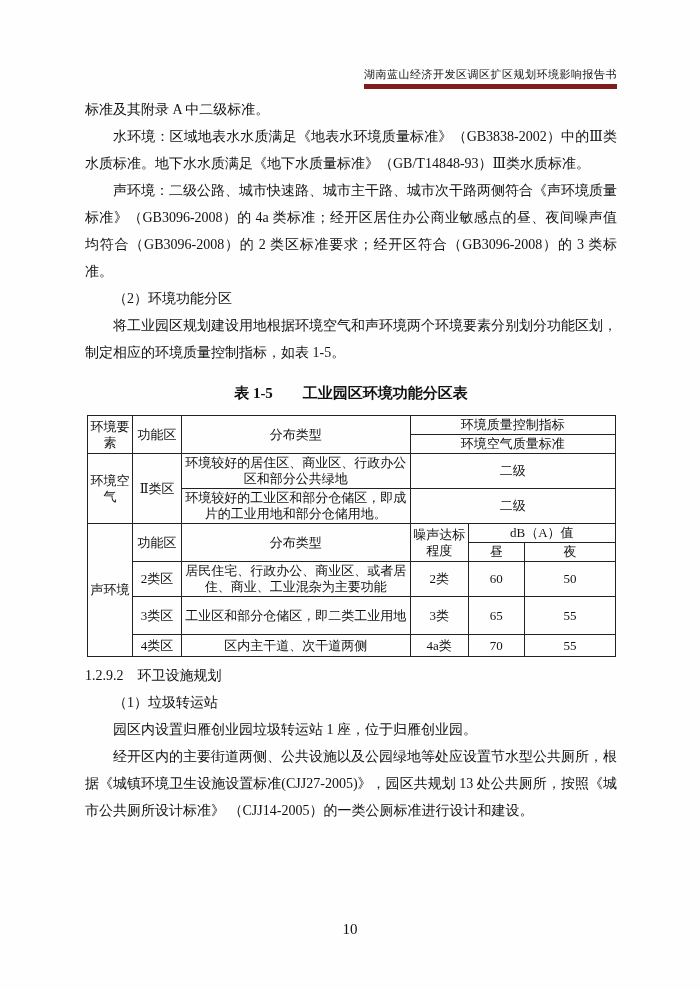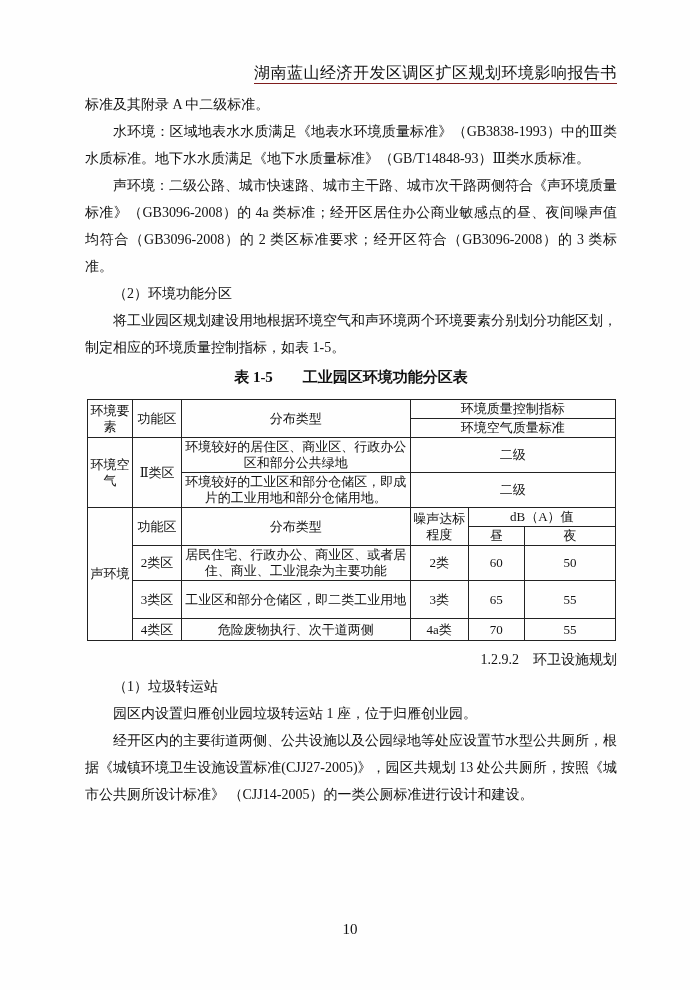--- a/index.html
+++ b/index.html
@@ -11,40 +11,40 @@
     color:#111;
     font-family:"Liberation Serif","DejaVu Serif",serif;
     overflow:hidden;
   }
   .doc-header{
     padding:64px 83px 0 85px;
     text-align:right;
   }
   .doc-header-text{
     display:inline-block;
-    font-size:16px;
+    font-size:11px;
     line-height:14px;
     padding-bottom:3px;
-    border-bottom:1px solid #7f1d1d;
+    border-bottom:5px solid #7f1d1d;
     letter-spacing:0.5px;
     text-align:center;
   }
   .content{
     margin:0 83px 0 85px;
   }
   .bodytext p{
     margin:0;
     font-size:14px;
     line-height:27px;
     text-align:justify;
   }
   .bodytext{margin-top:7px;}
   .indent{text-indent:2em;}
   .table-title{
-    margin-top:3px;
+    margin-top:14px;
     font-size:15px;
     font-weight:bold;
     line-height:27px;
     text-align:center;
   }
   table.zoning{
     border-collapse:collapse;
     table-layout:fixed;
     width:529px;
     margin-top:8px;
@@ -63,21 +63,20 @@
   tr.h17{height:17px;}
   tr.h16{height:16px;}
   tr.h32{height:32px;}
   tr.h33{height:33px;}
   tr.h23{height:38px;}
   tr.h22{height:22px;}
   .section-heading{
     margin:5px 0 0 0;
     font-size:14px;
     line-height:27px;
-    text-align:right;
   }
   .doc-footer{
     position:absolute;
     top:920px;left:0;right:0;
     text-align:center;
     font-size:15px;
     line-height:18px;
   }
 </style>
 </head>
@@ -86,21 +85,21 @@
 <div class="page">
 
   <div class="doc-header">
     <span class="doc-header-text">湖南蓝山经济开发区调区扩区规划环境影响报告书</span>
   </div>
 
   <div class="content">
 
     <div class="bodytext">
       <p>标准及其附录 A 中二级标准。</p>
-      <p class="indent">水环境：区域地表水水质满足《地表水环境质量标准》（GB3838-1993）中的Ⅲ类水质标准。地下水水质满足《地下水质量标准》（GB/T14848-93）Ⅲ类水质标准。</p>
+      <p class="indent">水环境：区域地表水水质满足《地表水环境质量标准》（GB3838-2002）中的Ⅲ类水质标准。地下水水质满足《地下水质量标准》（GB/T14848-93）Ⅲ类水质标准。</p>
       <p class="indent">声环境：二级公路、城市快速路、城市主干路、城市次干路两侧符合《声环境质量标准》（GB3096-2008）的 4a 类标准；经开区居住办公商业敏感点的昼、夜间噪声值均符合（GB3096-2008）的 2 类区标准要求；经开区符合（GB3096-2008）的 3 类标准。</p>
       <p class="indent">（2）环境功能分区</p>
       <p class="indent">将工业园区规划建设用地根据环境空气和声环境两个环境要素分别划分功能区划，制定相应的环境质量控制指标，如表 1-5。</p>
     </div>
 
     <div class="table-title">表 1-5　　工业园区环境功能分区表</div>
 
     <table class="zoning">
       <colgroup>
         <col style="width:45px">
@@ -150,21 +149,21 @@
         </tr>
         <tr class="h23">
           <td>3类区</td>
           <td>工业区和部分仓储区，即二类工业用地</td>
           <td>3类</td>
           <td>65</td>
           <td>55</td>
         </tr>
         <tr class="h22">
           <td>4类区</td>
-          <td>危险废物执行、次干道两侧</td>
+          <td>区内主干道、次干道两侧</td>
           <td>4a类</td>
           <td>70</td>
           <td>55</td>
         </tr>
       </tbody>
     </table>
 
     <p class="section-heading">1.2.9.2　环卫设施规划</p>
 
     <div class="bodytext" style="margin-top:0;">

